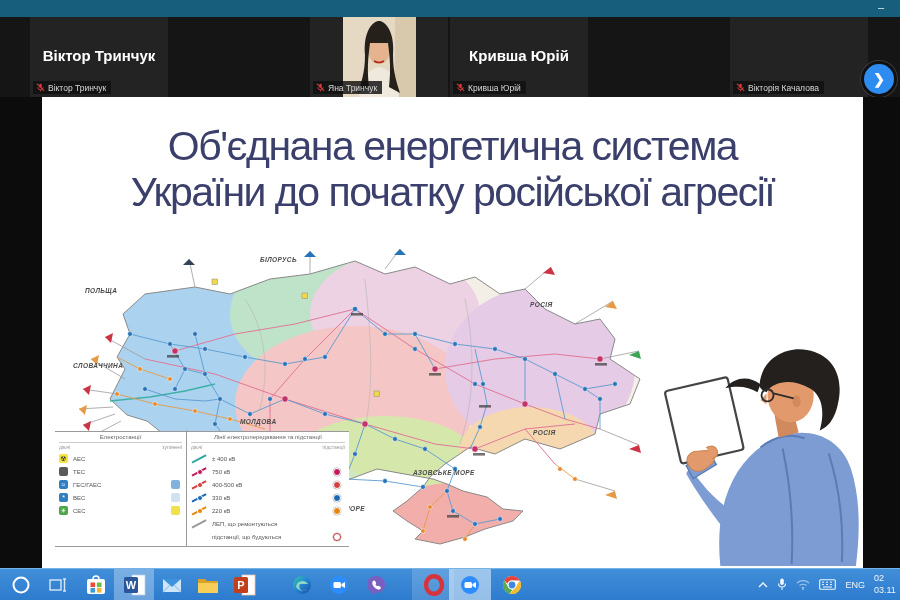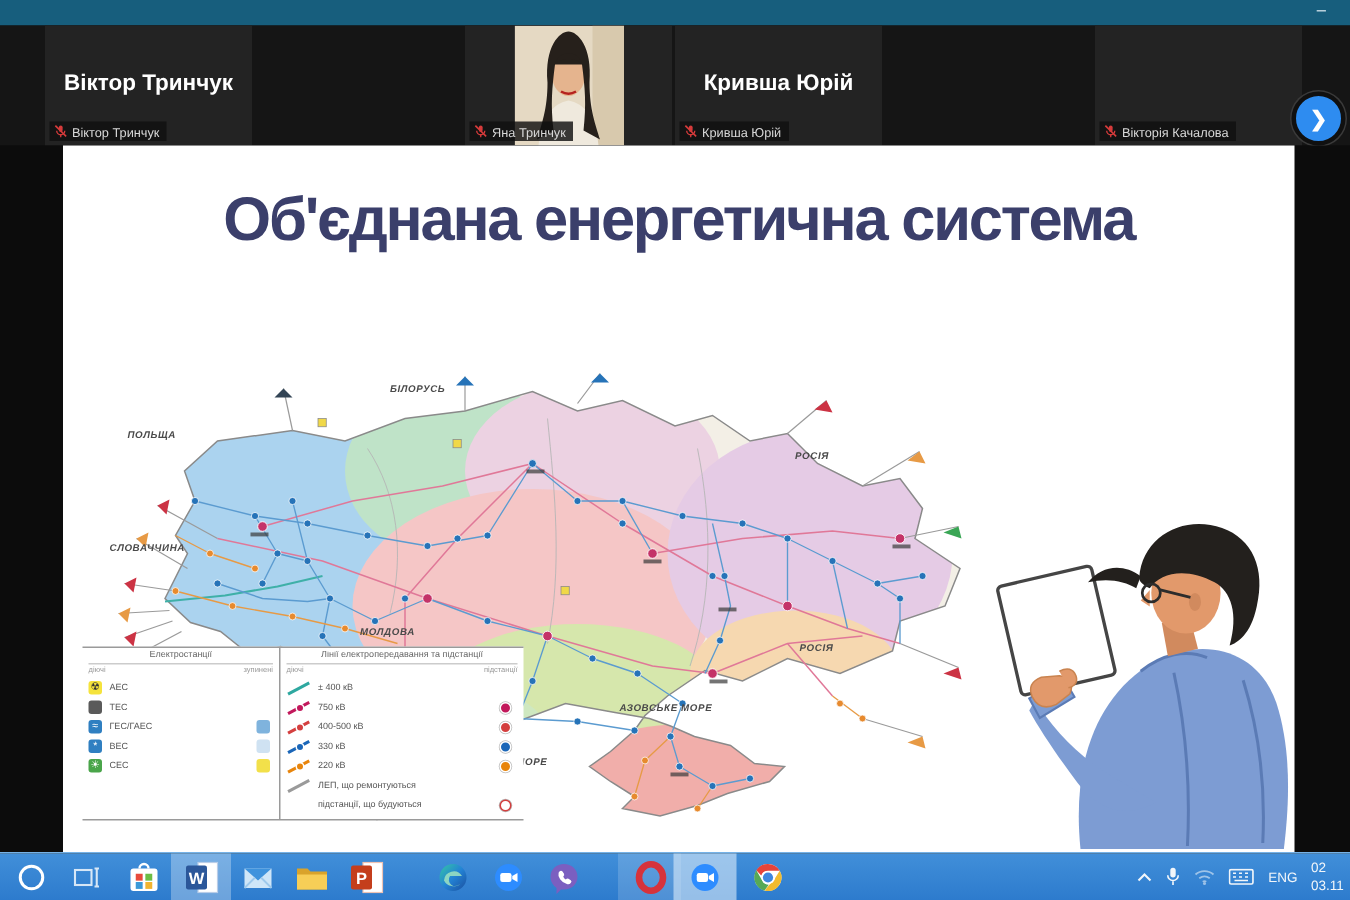--- a/index.html
+++ b/index.html
@@ -23,21 +23,21 @@
   .vid{position:absolute;top:0;height:80px;overflow:hidden;}
   .next-btn{position:absolute;right:3px;top:44px;width:30px;height:30px;border-radius:50%;
       background:#2e8cf0;border:3px solid #101010;box-shadow:0 0 0 1px #3a3a3a;
       color:#fff;display:flex;align-items:center;justify-content:center;
       font-size:14px;font-weight:bold;cursor:pointer;}
 
   
   .main{position:absolute;top:97px;left:0;width:900px;height:471px;background:#0c0c0c;}
   .slide{position:absolute;left:42px;top:0;width:821px;height:471px;background:#ffffff;}
   .slide-title{margin:0;padding-top:26px;text-align:center;color:#3b3f6b;
-      font-size:41px;line-height:1.13;font-weight:bold;letter-spacing:-1.5px;}
+      font-size:41px;line-height:1.13;font-weight:normal;letter-spacing:-1.5px;}
 
   
   .map{position:absolute;left:13px;top:142px;width:592px;height:320px;}
   .map svg{position:absolute;left:0;top:0;}
   .map-label{position:absolute;font-size:6.5px;font-weight:bold;font-style:italic;
       color:#4a4a4a;letter-spacing:.4px;white-space:nowrap;}
 
   
   .legend{position:absolute;left:0;top:192px;width:294px;height:114px;background:#fff;
       border-top:1px solid #9a9a9a;border-bottom:1px solid #9a9a9a;display:flex;font-size:6px;color:#555;}
@@ -148,20 +148,21 @@
 
   <div class="next-btn">
     <span>❯</span>
   </div>
 </div>
 
 <div class="main">
   <div class="slide">
     <h1 class="slide-title">
       <span>Об'єднана енергетична система</span><br>
+      <span>України до початку російської агресії</span>
     </h1>
 
     <div class="map">
       <svg width="592" height="320" viewBox="0 0 592 320">
         <defs>
           <clipPath id="ua">
             <path d="M55,160 L70,130 62,118 75,95 68,75 90,55 140,48 175,55 215,40 255,35 300,22 330,35 360,28 395,45 420,38 445,55 470,50 490,70 520,85 545,80 560,100 555,120 585,140 575,165 545,175 540,195 505,210 470,200 440,215 415,208 390,225 375,238 368,248 352,262 338,272 352,282 368,292 360,300 385,305 410,298 430,290 458,282 468,272 448,270 432,258 408,252 392,245 378,240 355,236 322,230 290,242 262,250 238,262 222,288 210,292 220,262 236,244 228,222 214,206 194,212 178,196 152,202 132,192 112,198 92,182 72,176 Z"></path>
           </clipPath>
         </defs>
 

